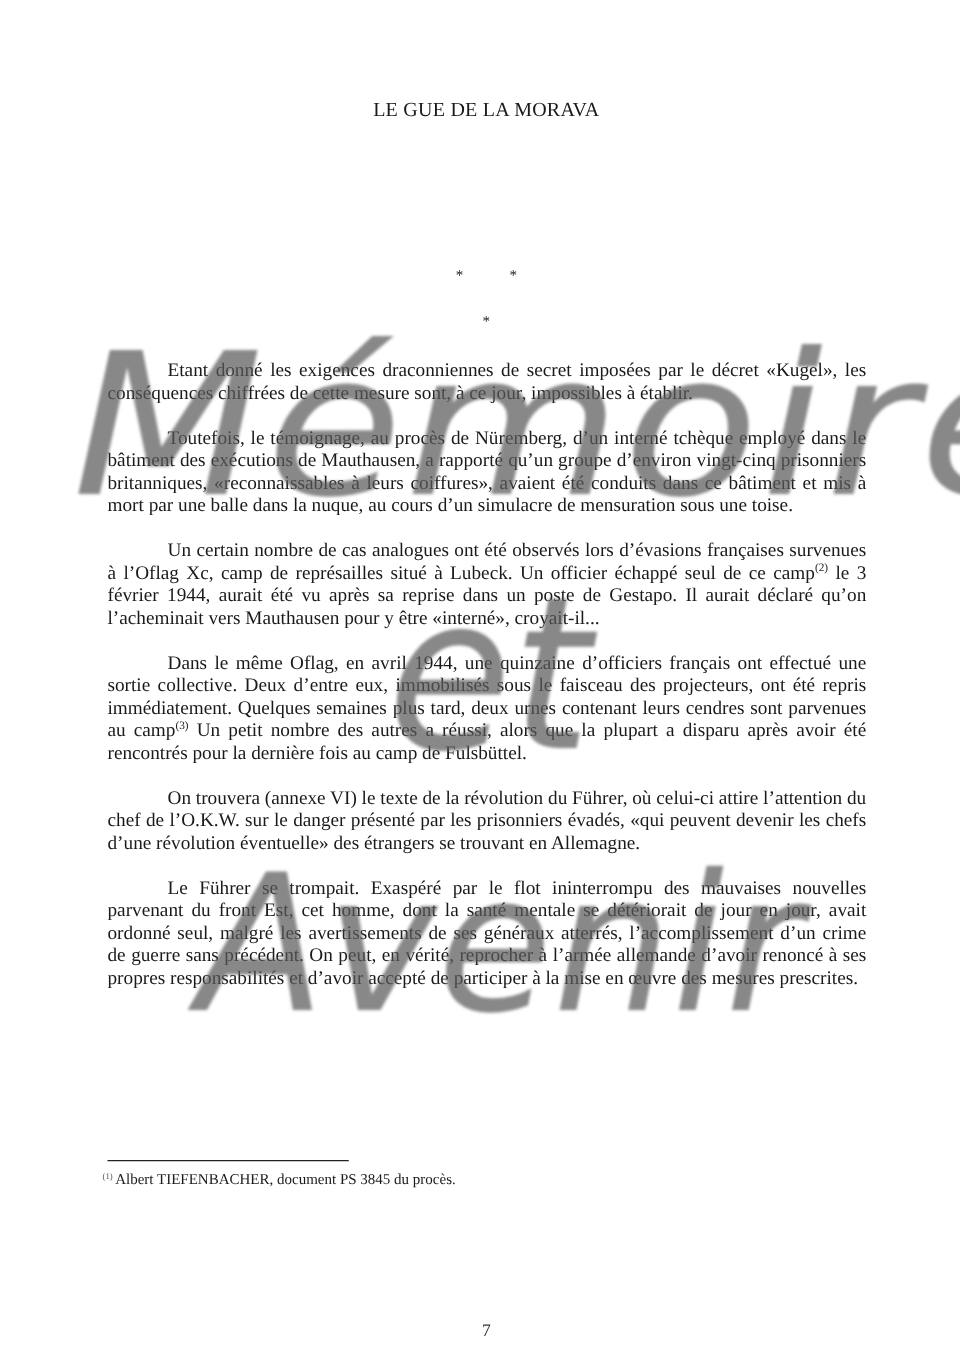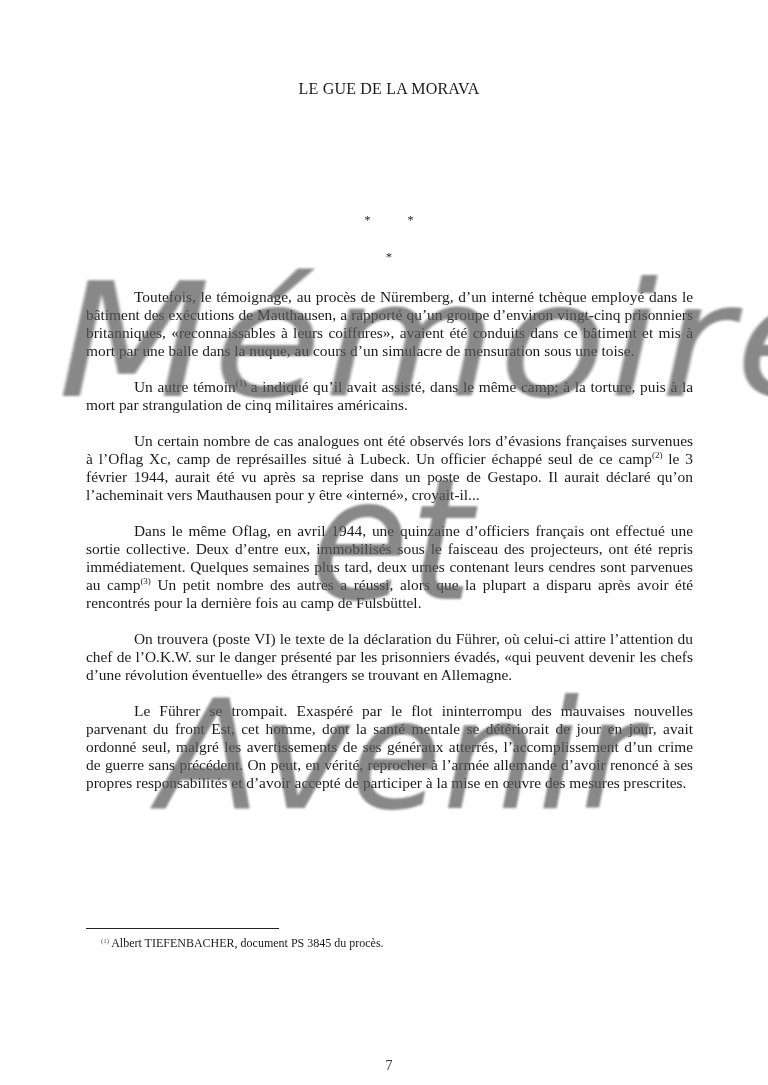--- a/index.html
+++ b/index.html
@@ -64,21 +64,21 @@
     .footnote-rule {
       position: absolute;
       left: 86px;
       top: 928px;
       width: 193px;
       height: 0;
       border-top: 1px solid #222;
     }
     .footnotes {
       position: absolute;
-      left: 101px;
+      left: 82px;
       top: 934px;
       font-size: 12px;
       line-height: 14.5px;
     }
     .footnotes .fn-num {
       font-size: 7px;
       vertical-align: 4px;
       color: #555;
       margin-right: 2px;
     }
@@ -139,25 +139,25 @@
 
   <div class="stars row1">
     <span>*</span>
     <span>*</span>
   </div>
   <div class="stars row2">
     <span>*</span>
   </div>
 
   <div class="body-text">
+    <p>Etant donné les exigences draconniennes de secret imposées par le décret «Kugel», les conséquences chiffrées de cette mesure sont, à ce jour, impossibles à établir.</p>
     <p>Toutefois, le témoignage, au procès de Nüremberg, d’un interné tchèque employé dans le bâtiment des exécutions de Mauthausen, a rapporté qu’un groupe d’environ vingt-cinq prisonniers britanniques, «reconnaissables à leurs coiffures», avaient été conduits dans ce bâtiment et mis à mort par une balle dans la nuque, au cours d’un simulacre de mensuration sous une toise.</p>
-    <p><span>Un autre témoin</span><sup>(1)</sup><span> a indiqué qu’il avait assisté, dans le même camp; à la torture, puis à la mort par strangulation de cinq militaires américains.</span></p>
     <p><span>Un certain nombre de cas analogues ont été observés lors d’évasions françaises survenues à l’Oflag Xc, camp de représailles situé à Lubeck. Un officier échappé seul de ce camp</span><sup>(2)</sup><span> le 3 février 1944, aurait été vu après sa reprise dans un poste de Gestapo. Il aurait déclaré qu’on l’acheminait vers Mauthausen pour y être «interné», croyait-il...</span></p>
     <p><span>Dans le même Oflag, en avril 1944, une quinzaine d’officiers français ont effectué une sortie collective. Deux d’entre eux, immobilisés sous le faisceau des projecteurs, ont été repris immédiatement. Quelques semaines plus tard, deux urnes contenant leurs cendres sont parvenues au camp</span><sup>(3)</sup><span>  Un petit nombre des autres a réussi, alors que la plupart a disparu après avoir été rencontrés pour la dernière fois au camp de Fulsbüttel.</span></p>
-    <p>On trouvera (poste VI) le texte de la déclaration du Führer, où celui-ci attire l’attention du chef de l’O.K.W. sur le danger présenté par les prisonniers évadés, «qui peuvent devenir les chefs d’une révolution éventuelle» des étrangers se trouvant en Allemagne.</p>
+    <p>On trouvera (annexe VI) le texte de la révolution du Führer, où celui-ci attire l’attention du chef de l’O.K.W. sur le danger présenté par les prisonniers évadés, «qui peuvent devenir les chefs d’une révolution éventuelle» des étrangers se trouvant en Allemagne.</p>
     <p>Le Führer se trompait. Exaspéré par le flot ininterrompu des mauvaises nouvelles parvenant du front Est, cet homme, dont la santé mentale se détériorait de jour en jour, avait ordonné seul, malgré les avertissements de ses généraux atterrés, l’accomplissement d’un crime de guerre sans précédent. On peut, en vérité, reprocher à l’armée allemande d’avoir renoncé à ses propres responsabilités et d’avoir accepté de participer à la mise en œuvre des mesures prescrites.</p>
   </div>
 
   <div class="footnote-rule"></div>
 
   <div class="footnotes">
     <div>
       <span class="fn-num">(1)</span><span>Albert TIEFENBACHER, document PS 3845 du procès.</span>
     </div>
   </div>

